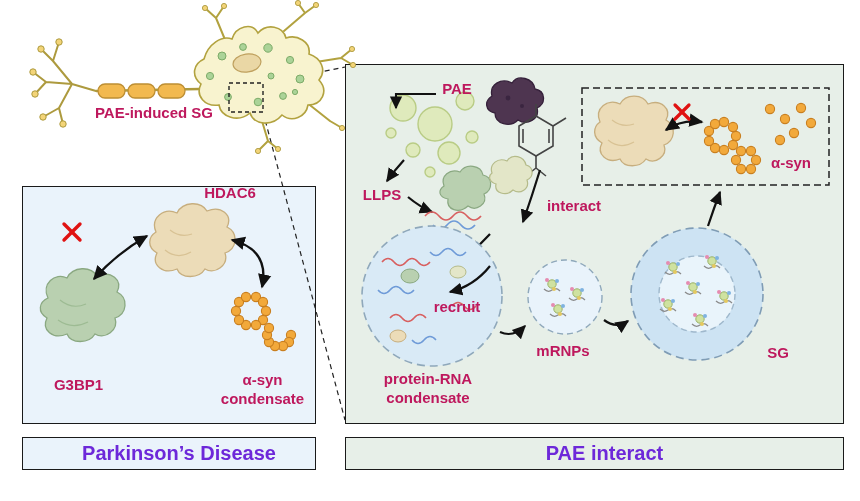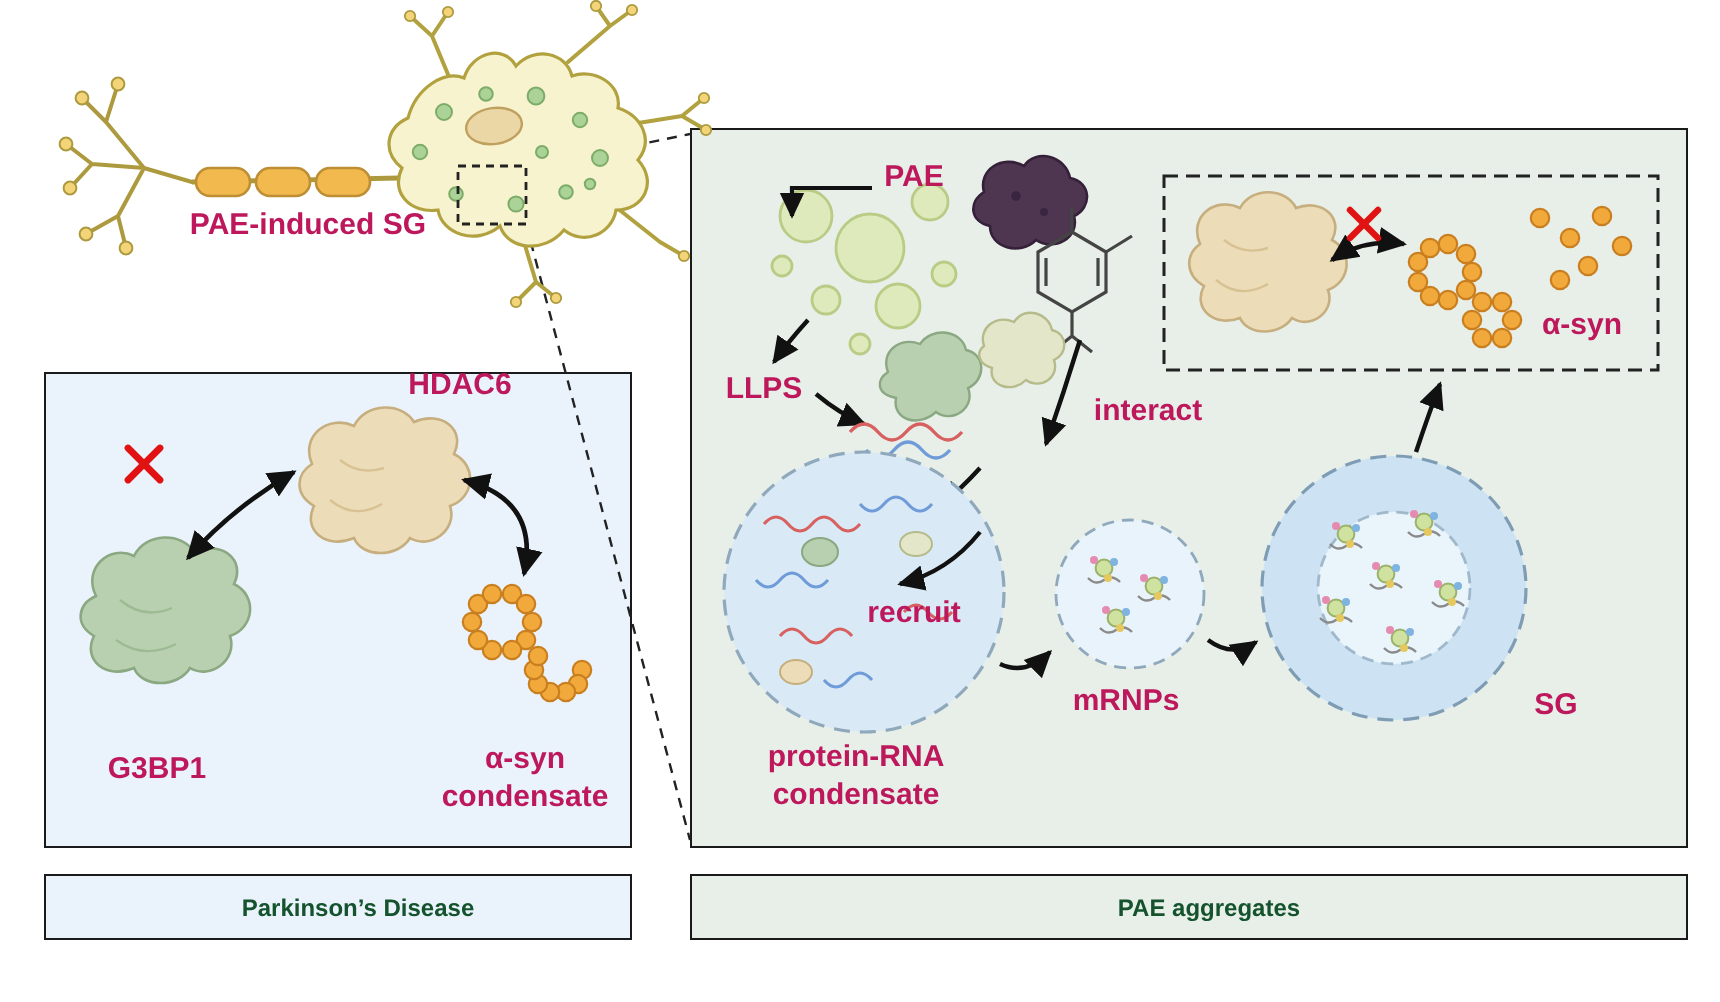--- a/index.html
+++ b/index.html
@@ -3,37 +3,37 @@
 <meta charset="utf-8">
 <style>
   html,body{margin:0;padding:0;background:#ffffff;}
   .stage{position:relative;width:860px;height:501px;background:#ffffff;
          font-family:"Liberation Sans",sans-serif;overflow:hidden;}
   .panel{position:absolute;border:1.6px solid #1a1a1a;box-sizing:border-box;}
   .panel-left{left:22px;top:186px;width:294px;height:238px;background:#eaf3fb;}
   .panel-right{left:345px;top:64px;width:499px;height:360px;background:#e7efe8;}
   .caption{position:absolute;border:1.6px solid #1a1a1a;box-sizing:border-box;
            display:flex;align-items:center;justify-content:center;
-           font-weight:bold;font-size:12px;color:#14532d;padding-left:20px;}
+           font-weight:bold;font-size:20px;color:#6d28d9;padding-left:20px;}
   .caption-left{left:22px;top:437px;width:294px;height:33px;background:#eaf3fb;}
   .caption-right{left:345px;top:437px;width:499px;height:33px;background:#e7efe8;}
   svg.art{position:absolute;left:0;top:0;pointer-events:none;}
   .lbl{position:absolute;font-weight:bold;font-size:15px;color:#be185d;
        text-align:center;line-height:1.25;}
   .lbl span{display:block;}
 </style>
 </head>
 <body>
 
 <div class="stage">
 
   <div class="panel panel-left"></div>
   <div class="panel panel-right"></div>
   <div class="caption caption-left">Parkinson’s Disease</div>
-  <div class="caption caption-right">PAE aggregates</div>
+  <div class="caption caption-right">PAE interact</div>
 
   <svg class="art" width="860" height="501" viewBox="0 0 860 501">
     <defs>
       <marker id="ah" viewBox="0 0 10 10" refX="8.5" refY="5" markerWidth="6.5" markerHeight="6.5" orient="auto-start-reverse">
         <path d="M0,0.5 L9.5,5 L0,9.5 z" fill="#111"></path>
       </marker>
       <circle id="adot" r="4.6" fill="#f2a93b" stroke="#c97f1f" stroke-width="1.1"></circle>
       <g id="mrnp">
         <path d="M-8,4 q4,4 8,1 q4,-3 8,1" stroke="#8a8a8a" stroke-width="1.2" fill="none"></path>
         <circle cx="0" cy="-1" r="4.2" fill="#cfe2a0" stroke="#9ab26a" stroke-width="1"></circle>

